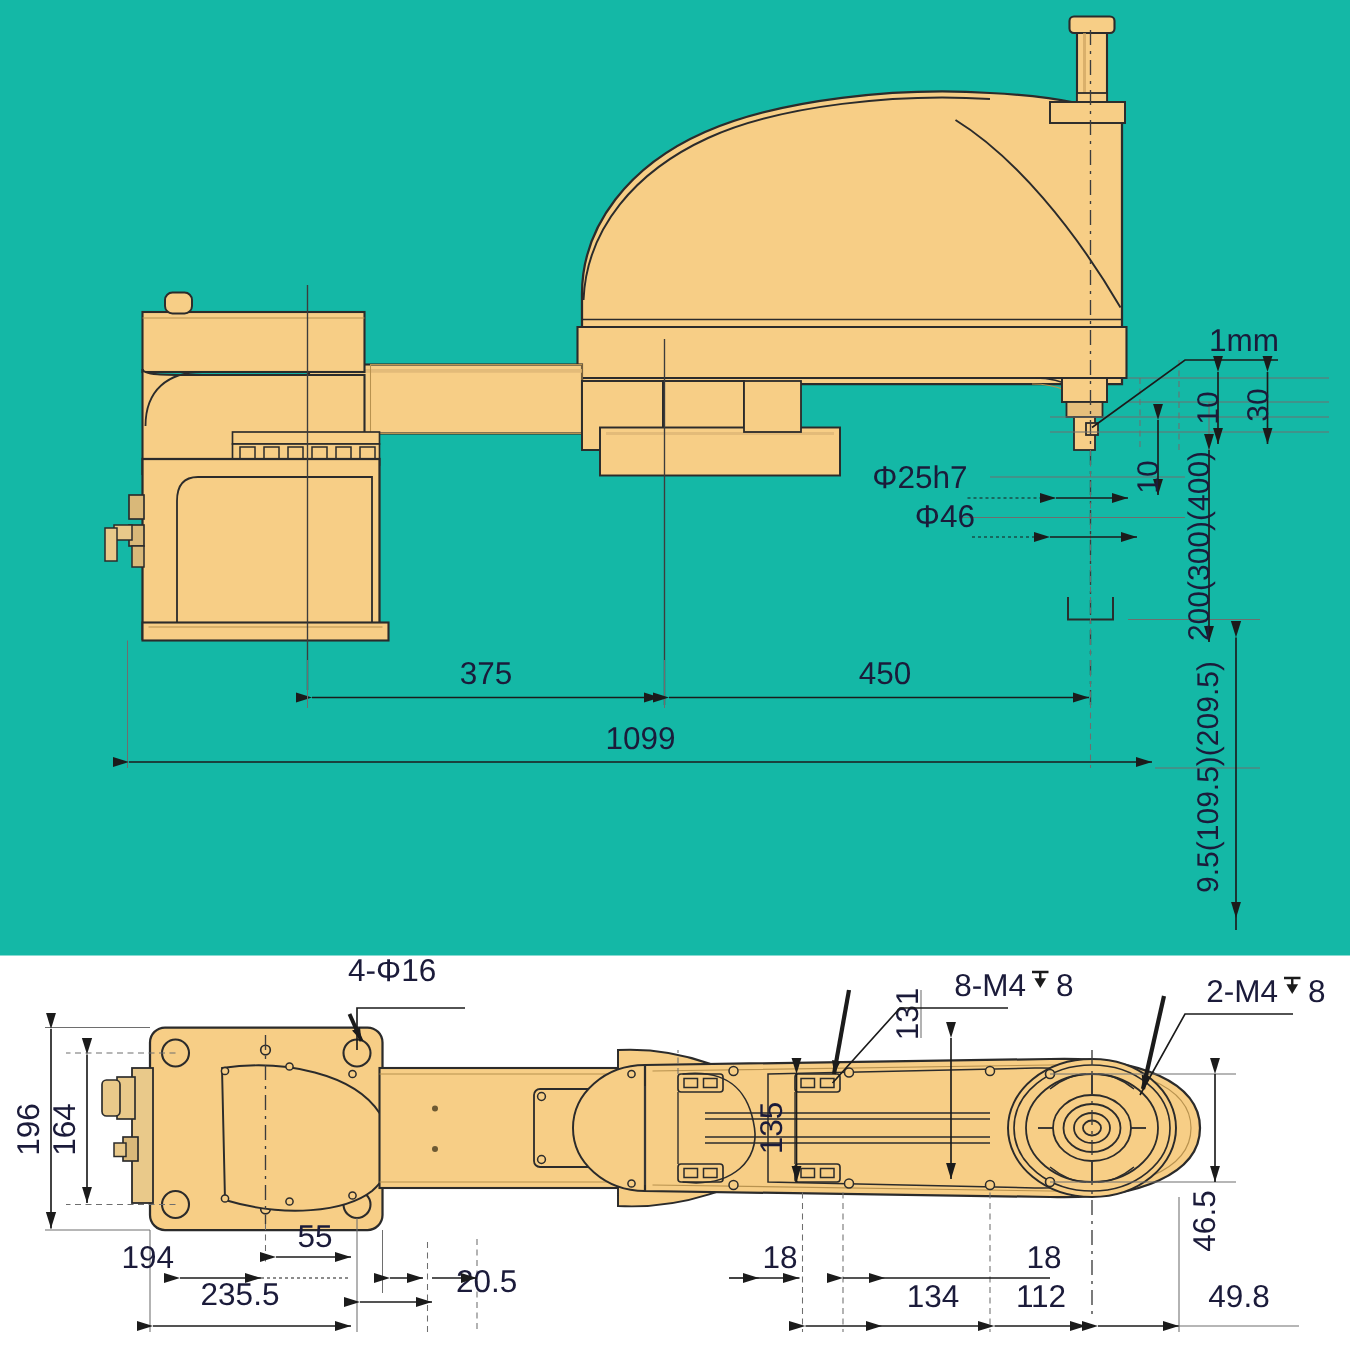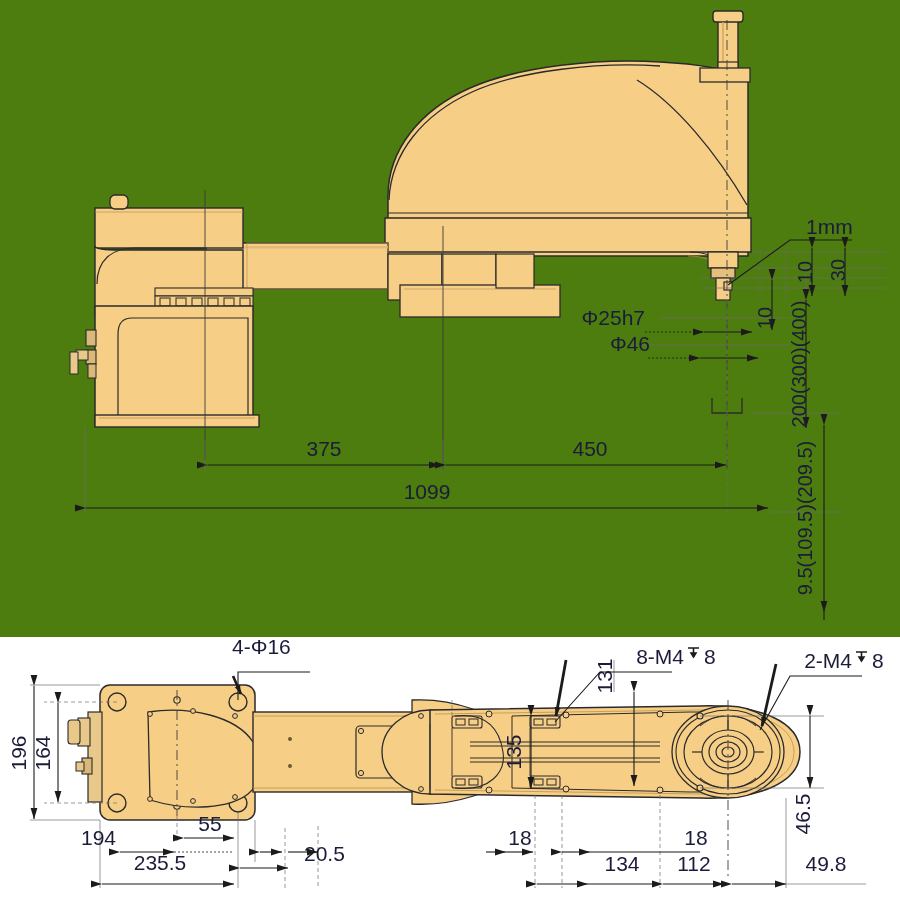--- a/index.html
+++ b/index.html
@@ -10,21 +10,21 @@
   body {
     width: 900px;
     height: 900px;
     font-family: "Liberation Sans", sans-serif;
     overflow: hidden;
   }
   #sheet {
     position: relative;
     width: 900px;
     height: 637px;
-    background: #4d7c0f;
+    background: #14b8a6;
   }
   #drawing {
     position: absolute;
     left: 0;
     top: 0;
     width: 900px;
     height: 900px;
   }
   .dimtxt {
     font-family: "Liberation Sans", sans-serif;

